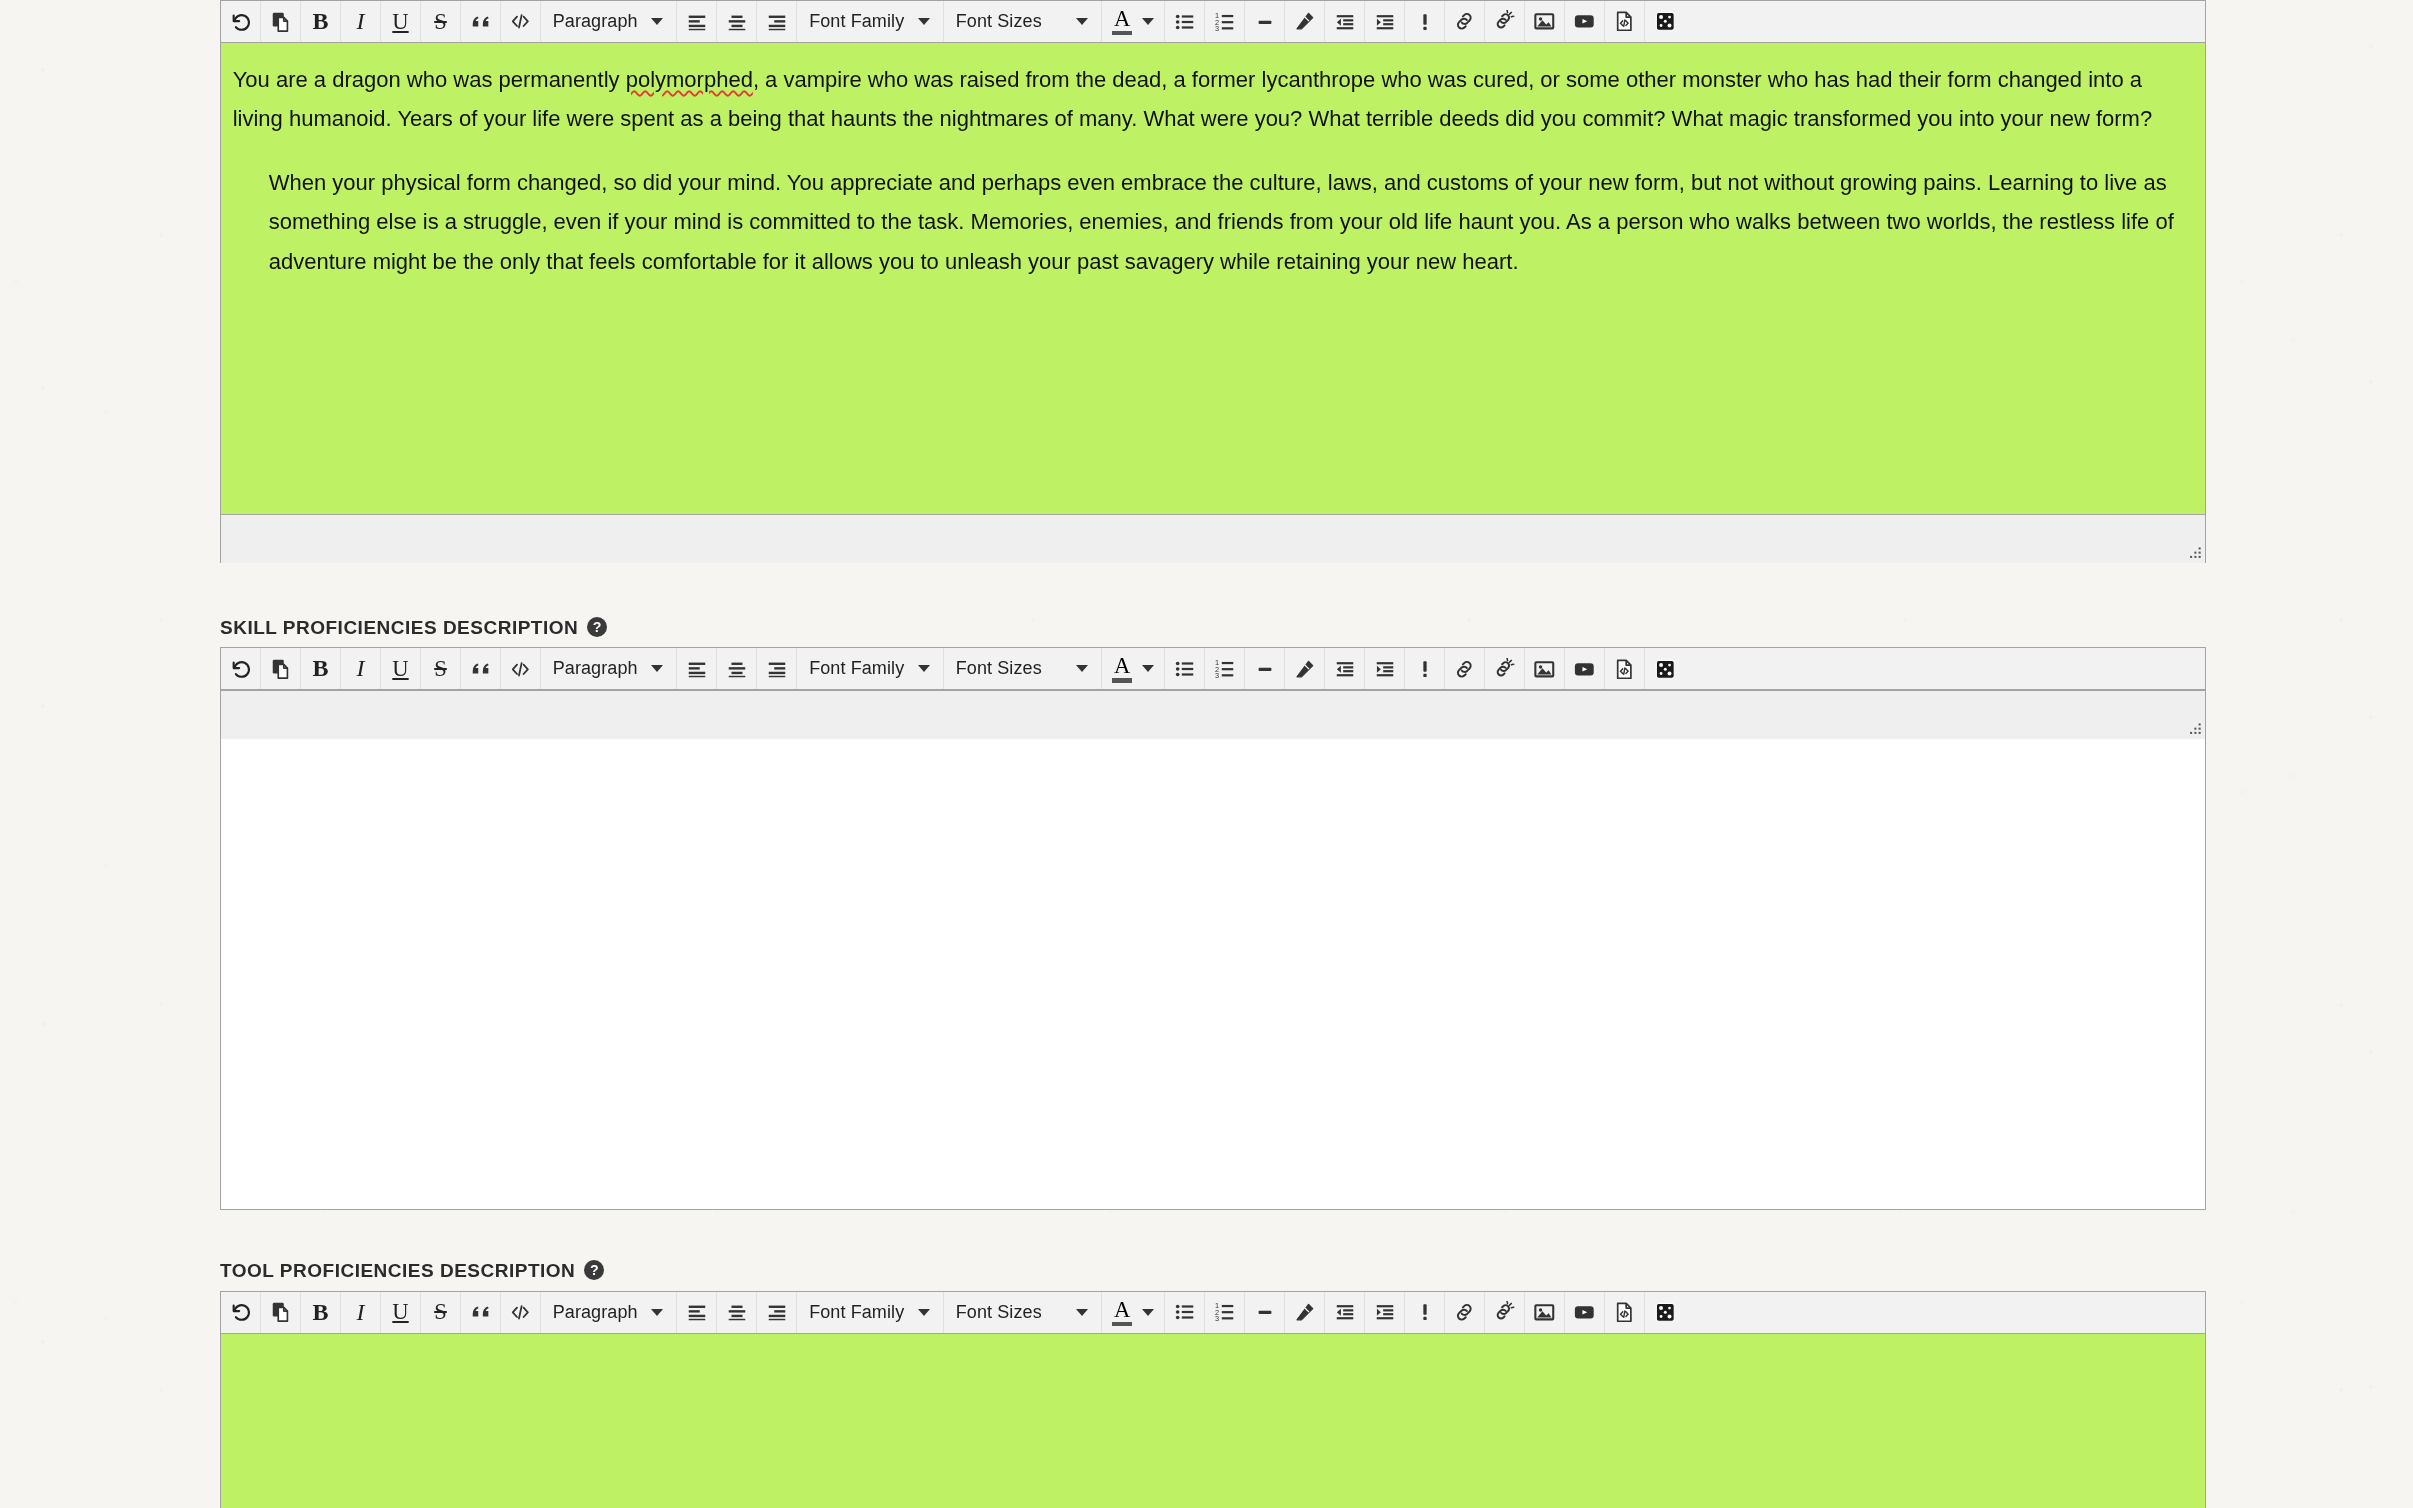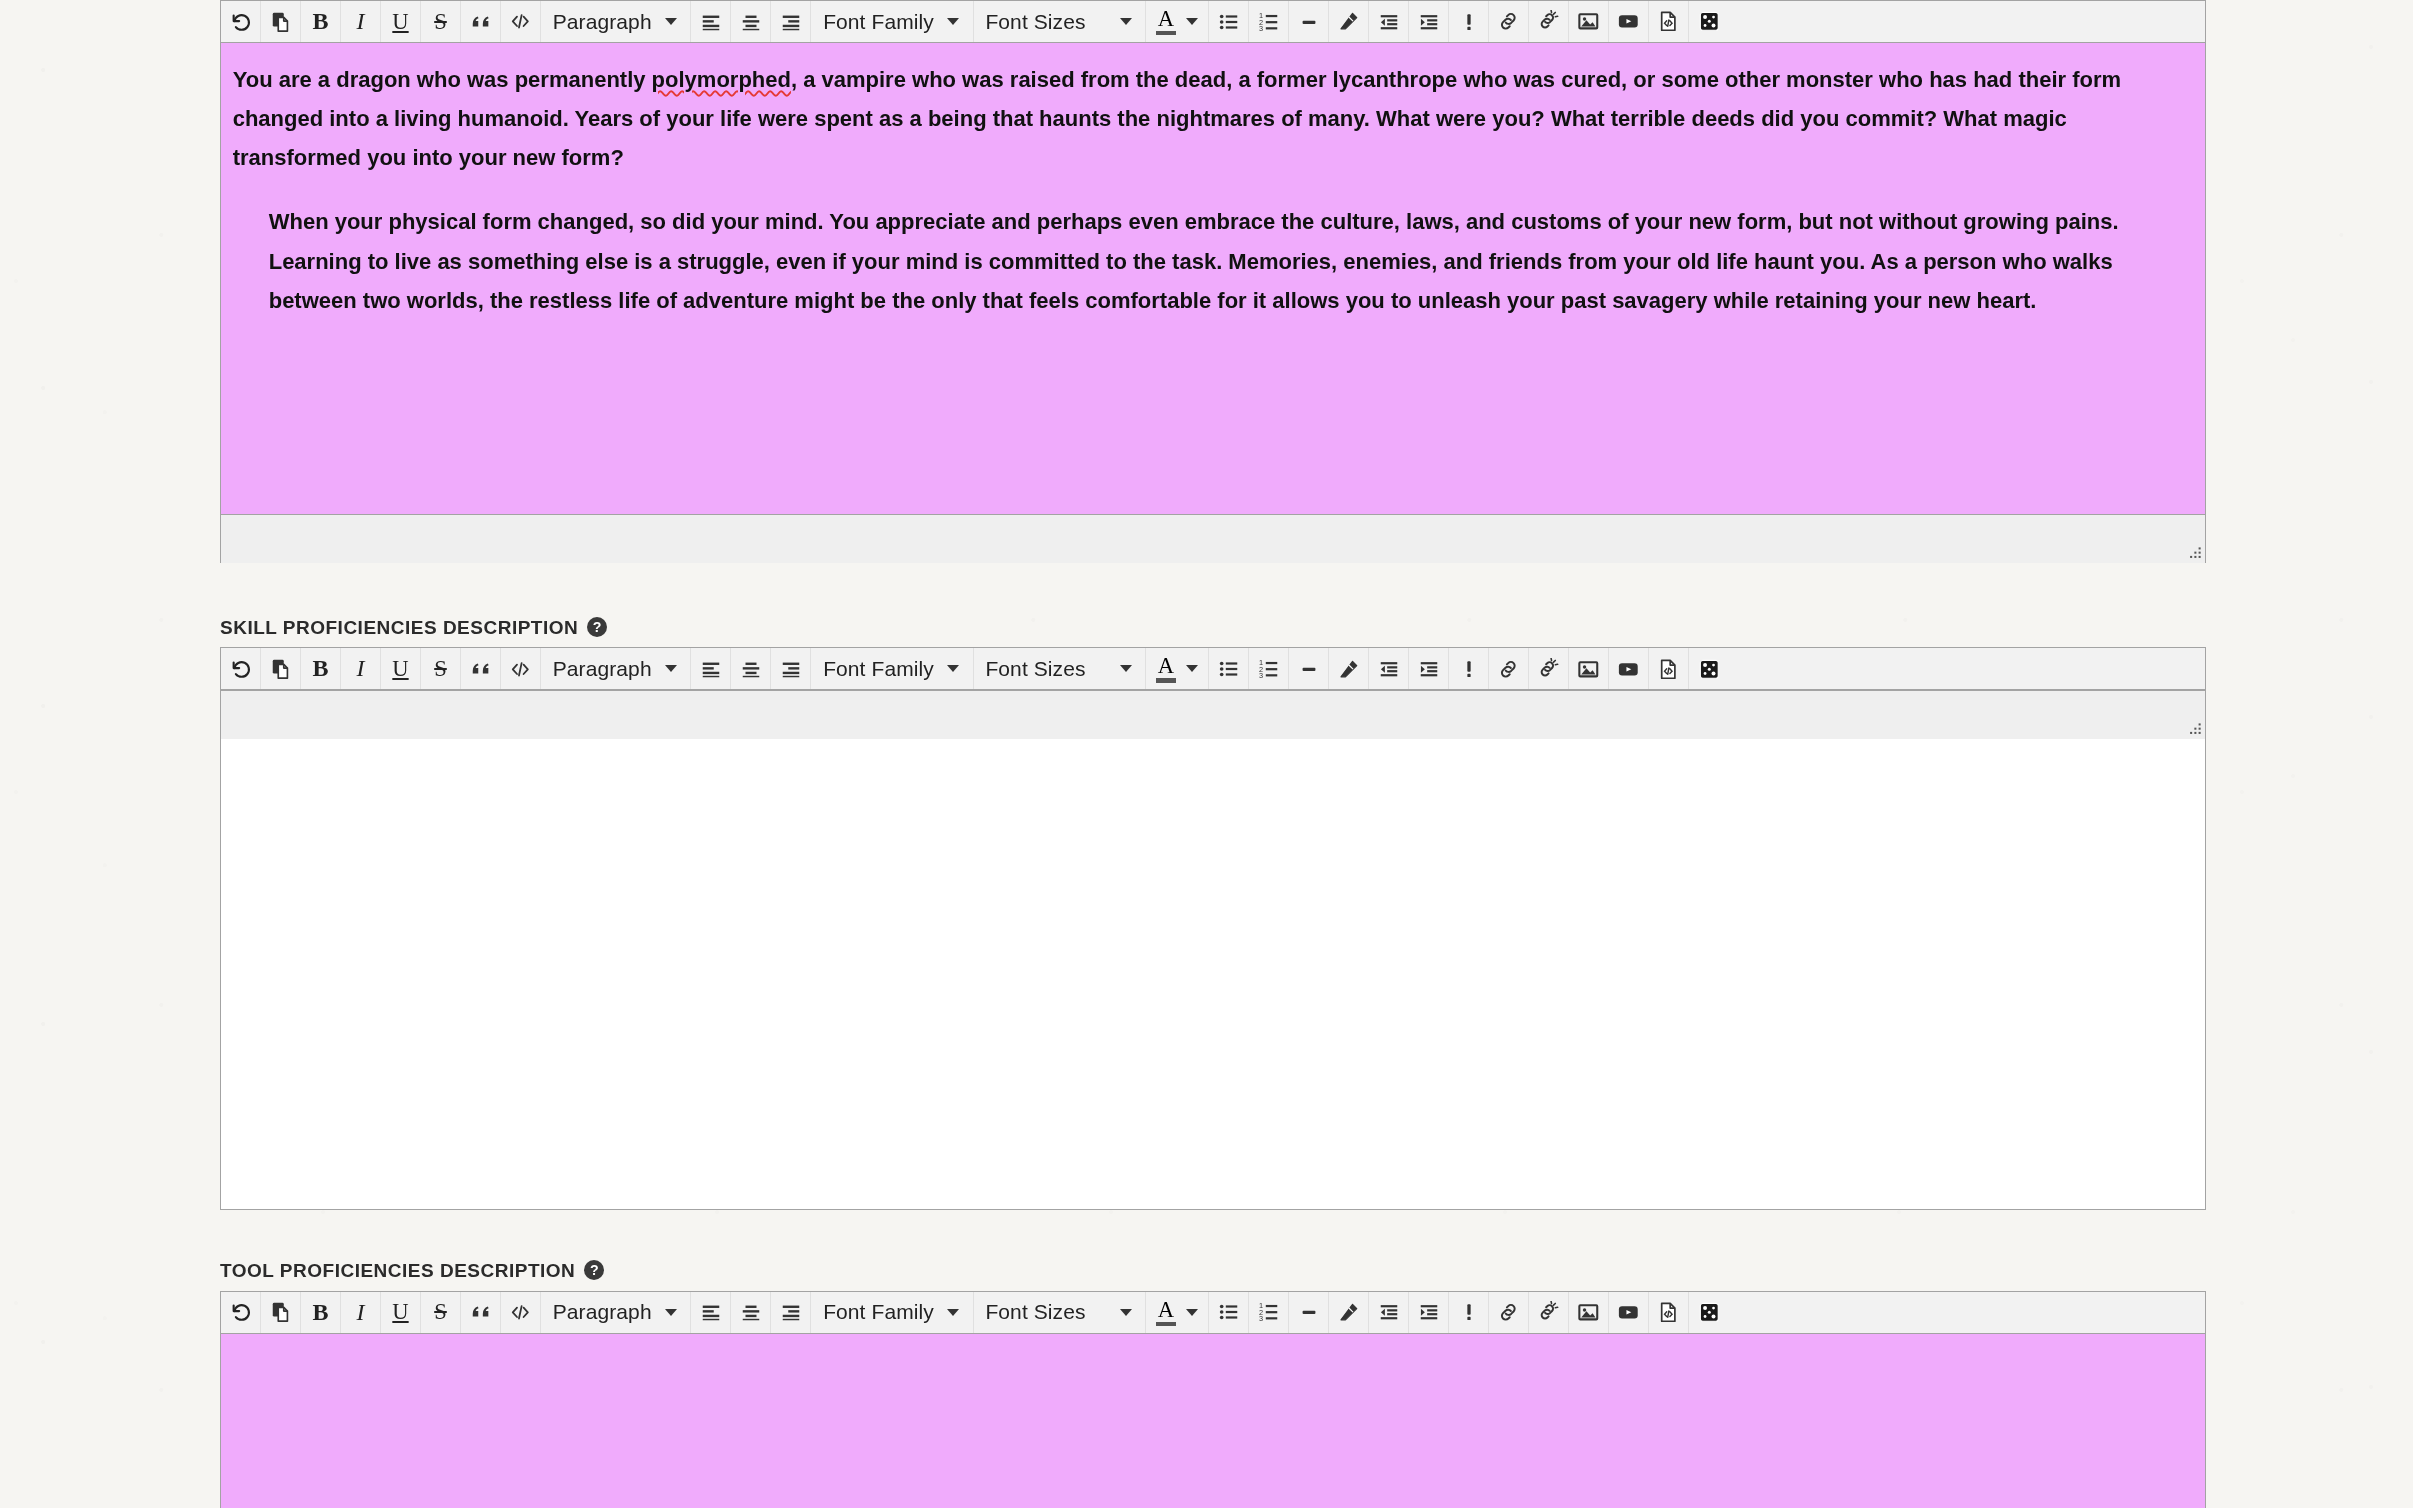--- a/index.html
+++ b/index.html
@@ -65,21 +65,21 @@
     cursor: pointer;
     user-select: none;
   }
   .tb-btn svg { display: block; }
   .tb-sel {
     display: flex;
     align-items: center;
     gap: 13.4px;
     padding: 0 13.4px 0 11.7px;
     border-right: 0.8px solid #e0e0e0;
-    font-size: 21px;
+    font-size: 18px;
     color: #222;
     cursor: pointer;
     white-space: nowrap;
     letter-spacing: 0.1px;
   }
   .caret {
     width: 0; height: 0;
     border-left: 6.7px solid transparent;
     border-right: 6.7px solid transparent;
     border-top: 7.5px solid #333;
@@ -87,26 +87,25 @@
   .tb-colorbtn {
     display: flex;
     align-items: center;
     gap: 10px;
     padding: 0 10px;
     border-right: 0.8px solid #e0e0e0;
     cursor: pointer;
   }
 
   .ed-body {
-    background: #f0abfc;
+    background: #bef264;
     padding: 17px 28.5px 6.7px 11.7px;
     color: #111;
     font-size: 22px;
     line-height: 1.78;
-    font-weight: bold;
   }
   .ed-body p { margin: 0 0 25px 0; }
   .ed-body p:last-child { margin-bottom: 0; margin-left: 36px; }
   .spell {
     text-decoration: underline wavy #e53935;
     text-decoration-thickness: 1.7px;
     text-underline-offset: 3.4px;
   }
 
   .ed-status {

